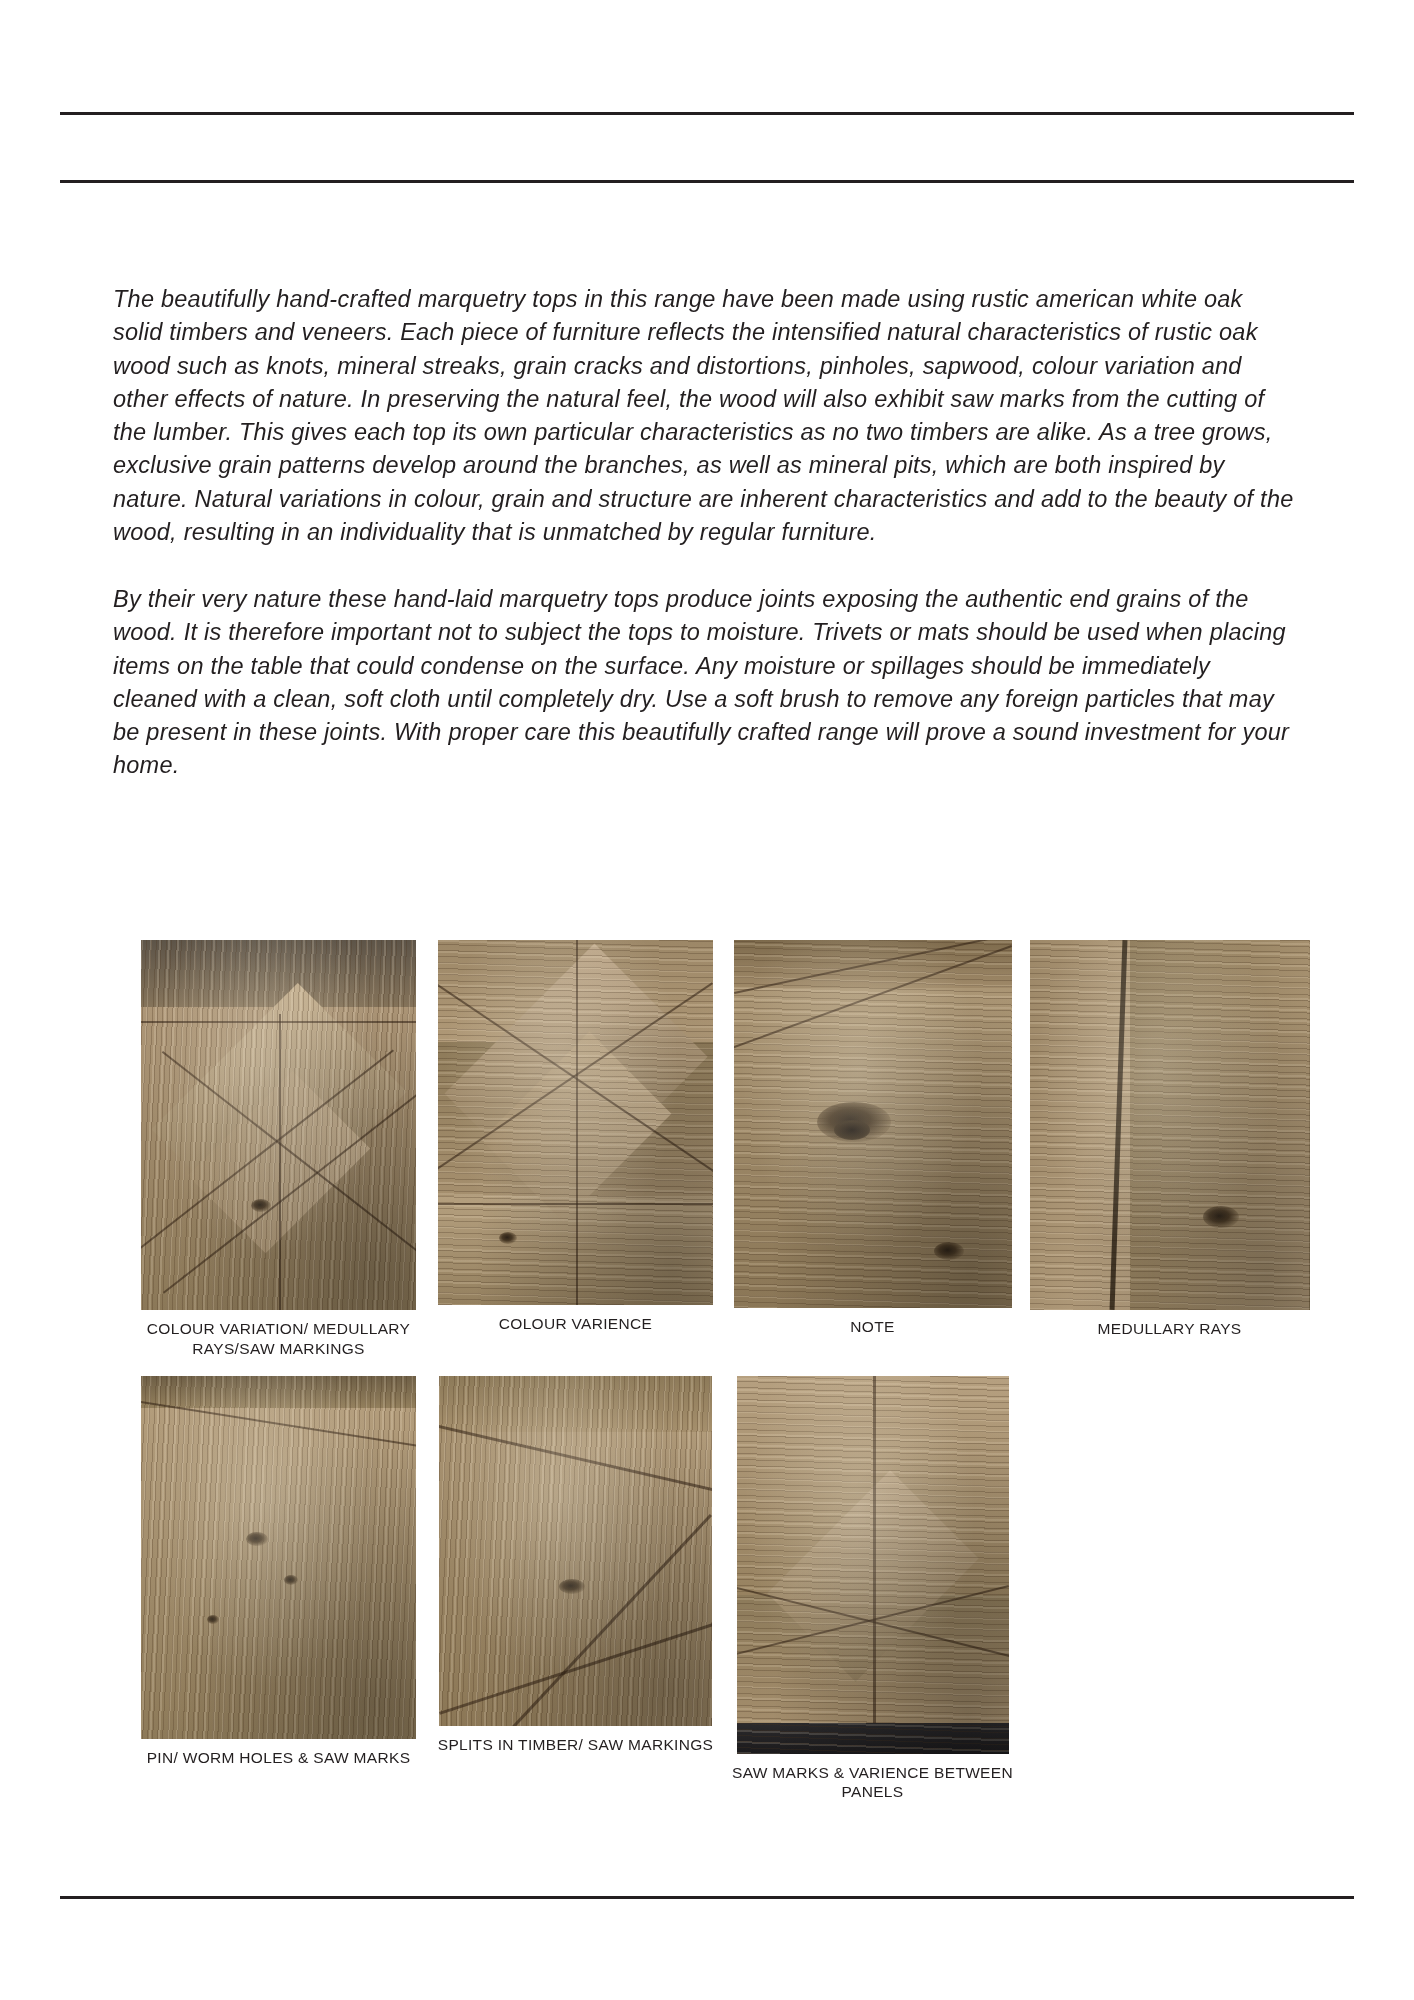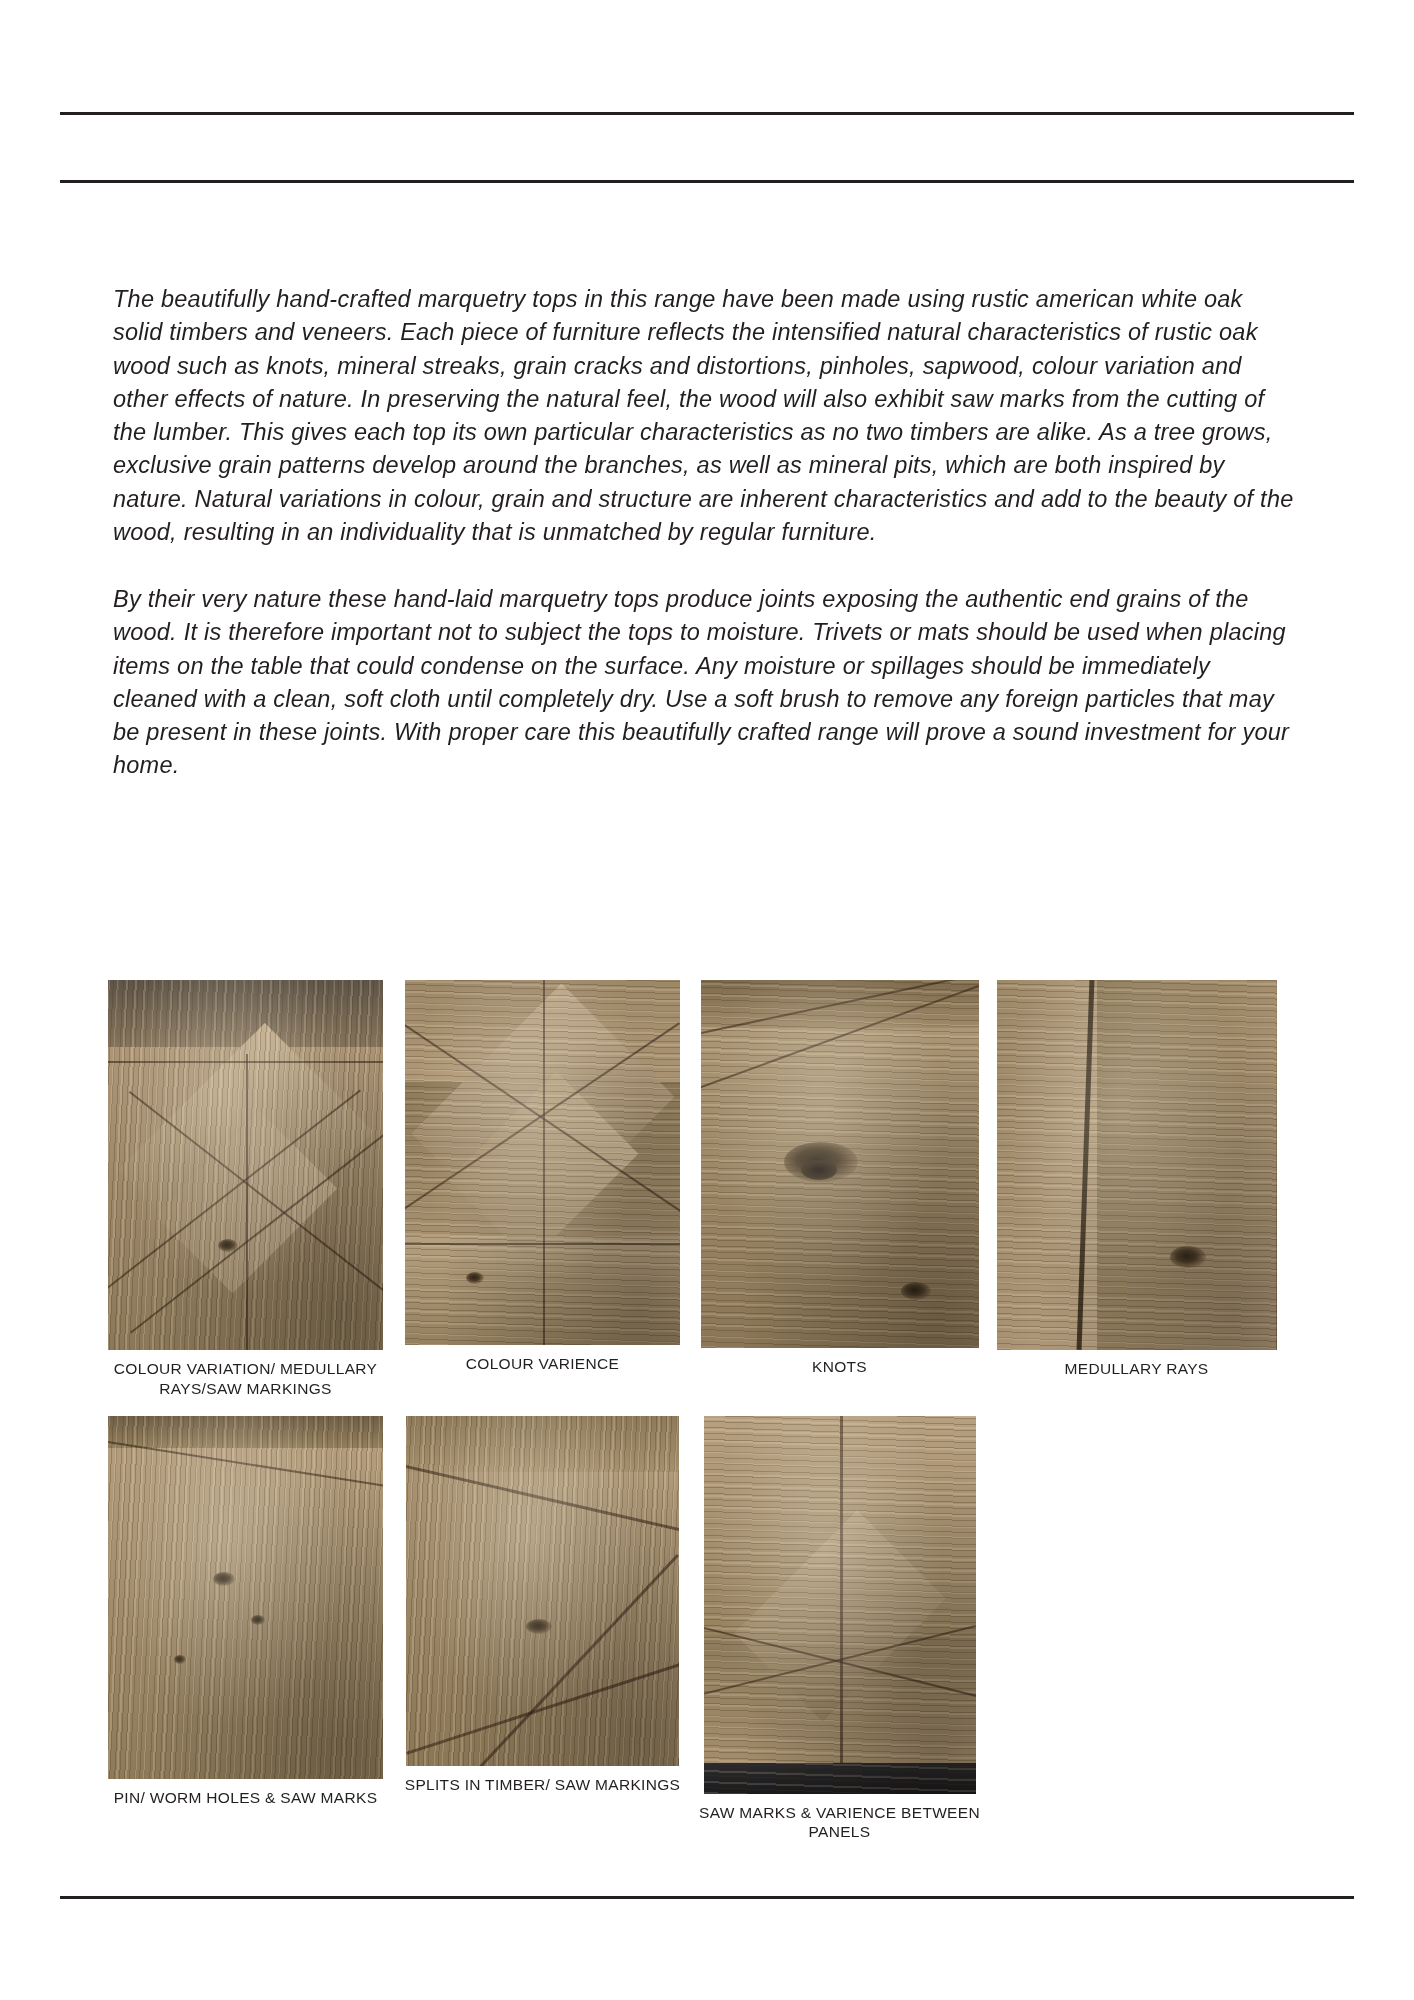--- a/index.html
+++ b/index.html
@@ -64,24 +64,23 @@
     color: #231f20;
     text-align: left;
     margin: 0 0 34px 0;
     letter-spacing: 0.01em;
     font-style: italic;
   }
 
   
   .gallery {
     position: absolute;
-    left: 97px;
+    left: 130px;
     top: 940px;
     width: 1190px;
-    margin-top: 40px;
   }
   .row {
     display: flex;
     gap: 0px;
   }
   .row-1 .cell { width: 297px; }
   .cell {
     display: flex;
     flex-direction: column;
     align-items: center;
@@ -247,21 +246,21 @@
             <div class="wedge" style="left:0;top:13%;width:100%;height:87%;background:linear-gradient(180deg,#ab9675,#8a7656);"></div>
             <div class="grainB"></div>
             <div class="seam" style="left:0;top:14%;width:130%;height:2px;transform:rotate(-12deg);transform-origin:0 0;"></div>
             <div class="seam" style="left:100%;top:2%;width:130%;height:2px;transform:rotate(160deg);transform-origin:0 0;"></div>
             <div class="knot" style="left:30%;top:44%;width:74px;height:40px;"></div>
             <div class="knot" style="left:36%;top:49%;width:36px;height:20px;background:radial-gradient(ellipse at 50% 50%,#1d1610,#3c2f1f 60%,rgba(0,0,0,0) 100%);"></div>
             <div class="knot" style="left:72%;top:82%;width:30px;height:18px;"></div>
             <div class="shade"></div>
           </div>
         </div>
-        <div class="caption">KNOTS</div>
+        <div class="caption">NOTE</div>
       </div>
 
       <div class="cell">
         <div class="photo p4" style="background:linear-gradient(165deg,#a28d6e,#7f6c4c);">
           <div class="wood">
             <div class="wedge" style="left:0;top:0;width:38%;height:100%;background:linear-gradient(100deg,#9d8868,#b7a181);"></div>
             <div class="wedge" style="left:36%;top:0;width:64%;height:100%;background:linear-gradient(100deg,#8b7857,#ad9776);"></div>
             <div class="grainB"></div>
             <div class="seam" style="left:31%;top:0;width:5px;height:100%;background:rgba(30,20,10,0.75);transform:rotate(2deg);"></div>
             <div class="knot" style="left:62%;top:72%;width:36px;height:22px;"></div>

